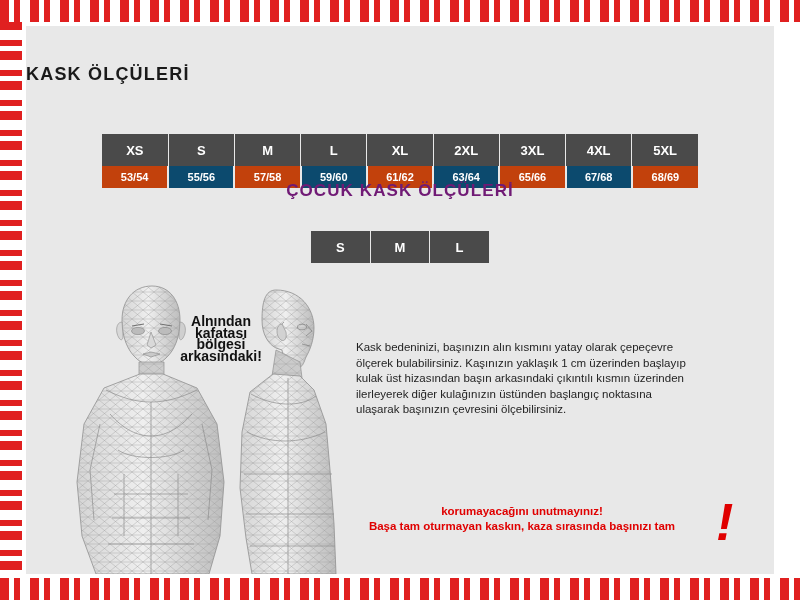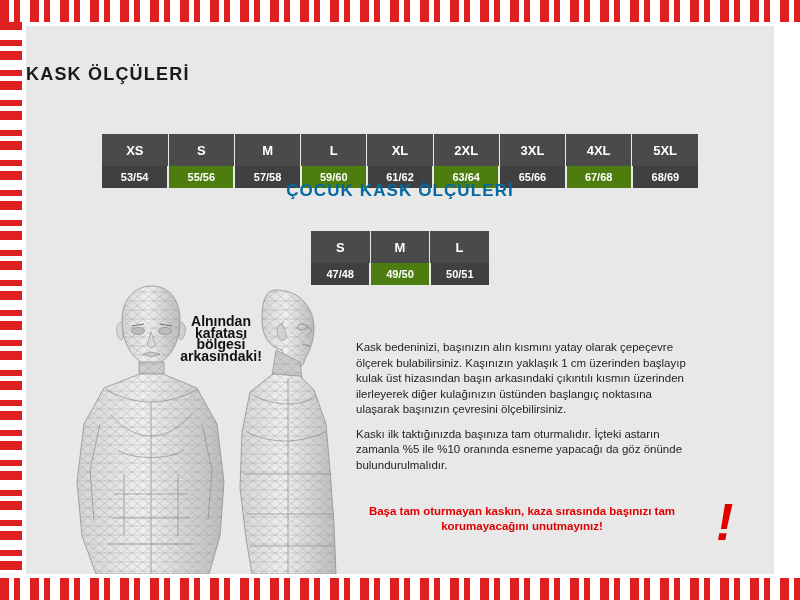--- a/index.html
+++ b/index.html
@@ -70,21 +70,21 @@
   }
   .sub-title {
     position: absolute;
     left: 0;
     top: 155px;
     width: 748px;
     text-align: center;
     font-size: 17px;
     font-weight: bold;
     letter-spacing: 1.1px;
-    color: #0369a1;
+    color: #701a75;
   }
 
   
   .size-table {
     position: absolute;
     border-collapse: collapse;
     table-layout: fixed;
   }
   .size-table td {
     padding: 0;
@@ -103,22 +103,22 @@
   .size-table tr.head-row td:last-child { border-right: none; }
 
   .size-table tr.val-row td {
     color: #ffffff;
     font-size: 11px;
     font-weight: bold;
     height: 22px;
     border-right: 2px solid #e8e8e8;
   }
   .size-table tr.val-row td:last-child { border-right: none; }
-  .val-dark  { background: #404040; }
-  .val-light { background: #4d7c0f; margin-top: 41px; }
+  .val-dark  { background: #c2410c; }
+  .val-light { background: #0c4a6e; margin-top: 41px; }
 
   #adult-table { left: 76px; top: 108px; width: 596px; }
   #child-table { left: 285px; top: 205px; width: 178px; }
 
   
   .body-text {
     position: absolute;
     left: 330px;
     top: 306px;
     width: 330px;
@@ -218,25 +218,20 @@
 
     <div class="sub-title">ÇOCUK KASK ÖLÇÜLERİ</div>
 
     <table class="size-table" id="child-table">
       <tbody>
           <tr class="head-row">
         <td>S</td>
         <td>M</td>
         <td>L</td>
       </tr>
-      <tr class="val-row">
-        <td class="val-dark">47/48</td>
-        <td class="val-light">49/50</td>
-        <td class="val-dark">50/51</td>
-      </tr>
     </tbody>
       </table>
 
     <div id="figures">
       <svg width="320" height="300" viewBox="0 0 320 300" xmlns="http://www.w3.org/2000/svg">
         <defs>
           <linearGradient id="gskin" x1="0" y1="0" x2="1" y2="0">
             <stop offset="0%" stop-color="#d5d5d5"></stop>
             <stop offset="45%" stop-color="#efefef"></stop>
             <stop offset="100%" stop-color="#bdbdbd"></stop>
@@ -319,23 +314,22 @@
     </div>
 
     <div class="callout">
       <div>Alnından kafatası</div>
       <div>bölgesi</div>
       <div>arkasındaki!</div>
     </div>
 
     <div class="body-text">
       <p>Kask bedeninizi, başınızın alın kısmını yatay olarak çepeçevre ölçerek bulabilirsiniz. Kaşınızın yaklaşık 1 cm üzerinden başlayıp kulak üst hizasından başın arkasındaki çıkıntılı kısmın üzerinden ilerleyerek diğer kulağınızın üstünden başlangıç noktasına ulaşarak başınızın çevresini ölçebilirsiniz.</p>
-      <p>Kaskı ilk taktığınızda başınıza tam oturmalıdır. İçteki astarın zamanla %5 ile %10 oranında esneme yapacağı da  göz önünde bulundurulmalıdır.</p>
     </div>
 
     <div class="warning">
+      <div>korumayacağını unutmayınız!</div>
       <div>Başa tam oturmayan kaskın, kaza sırasında başınızı tam</div>
-      <div>korumayacağını unutmayınız!</div>
     </div>
     <div class="warning-mark">!</div>
 
   </div>
 </div>
 
 </body></html>

